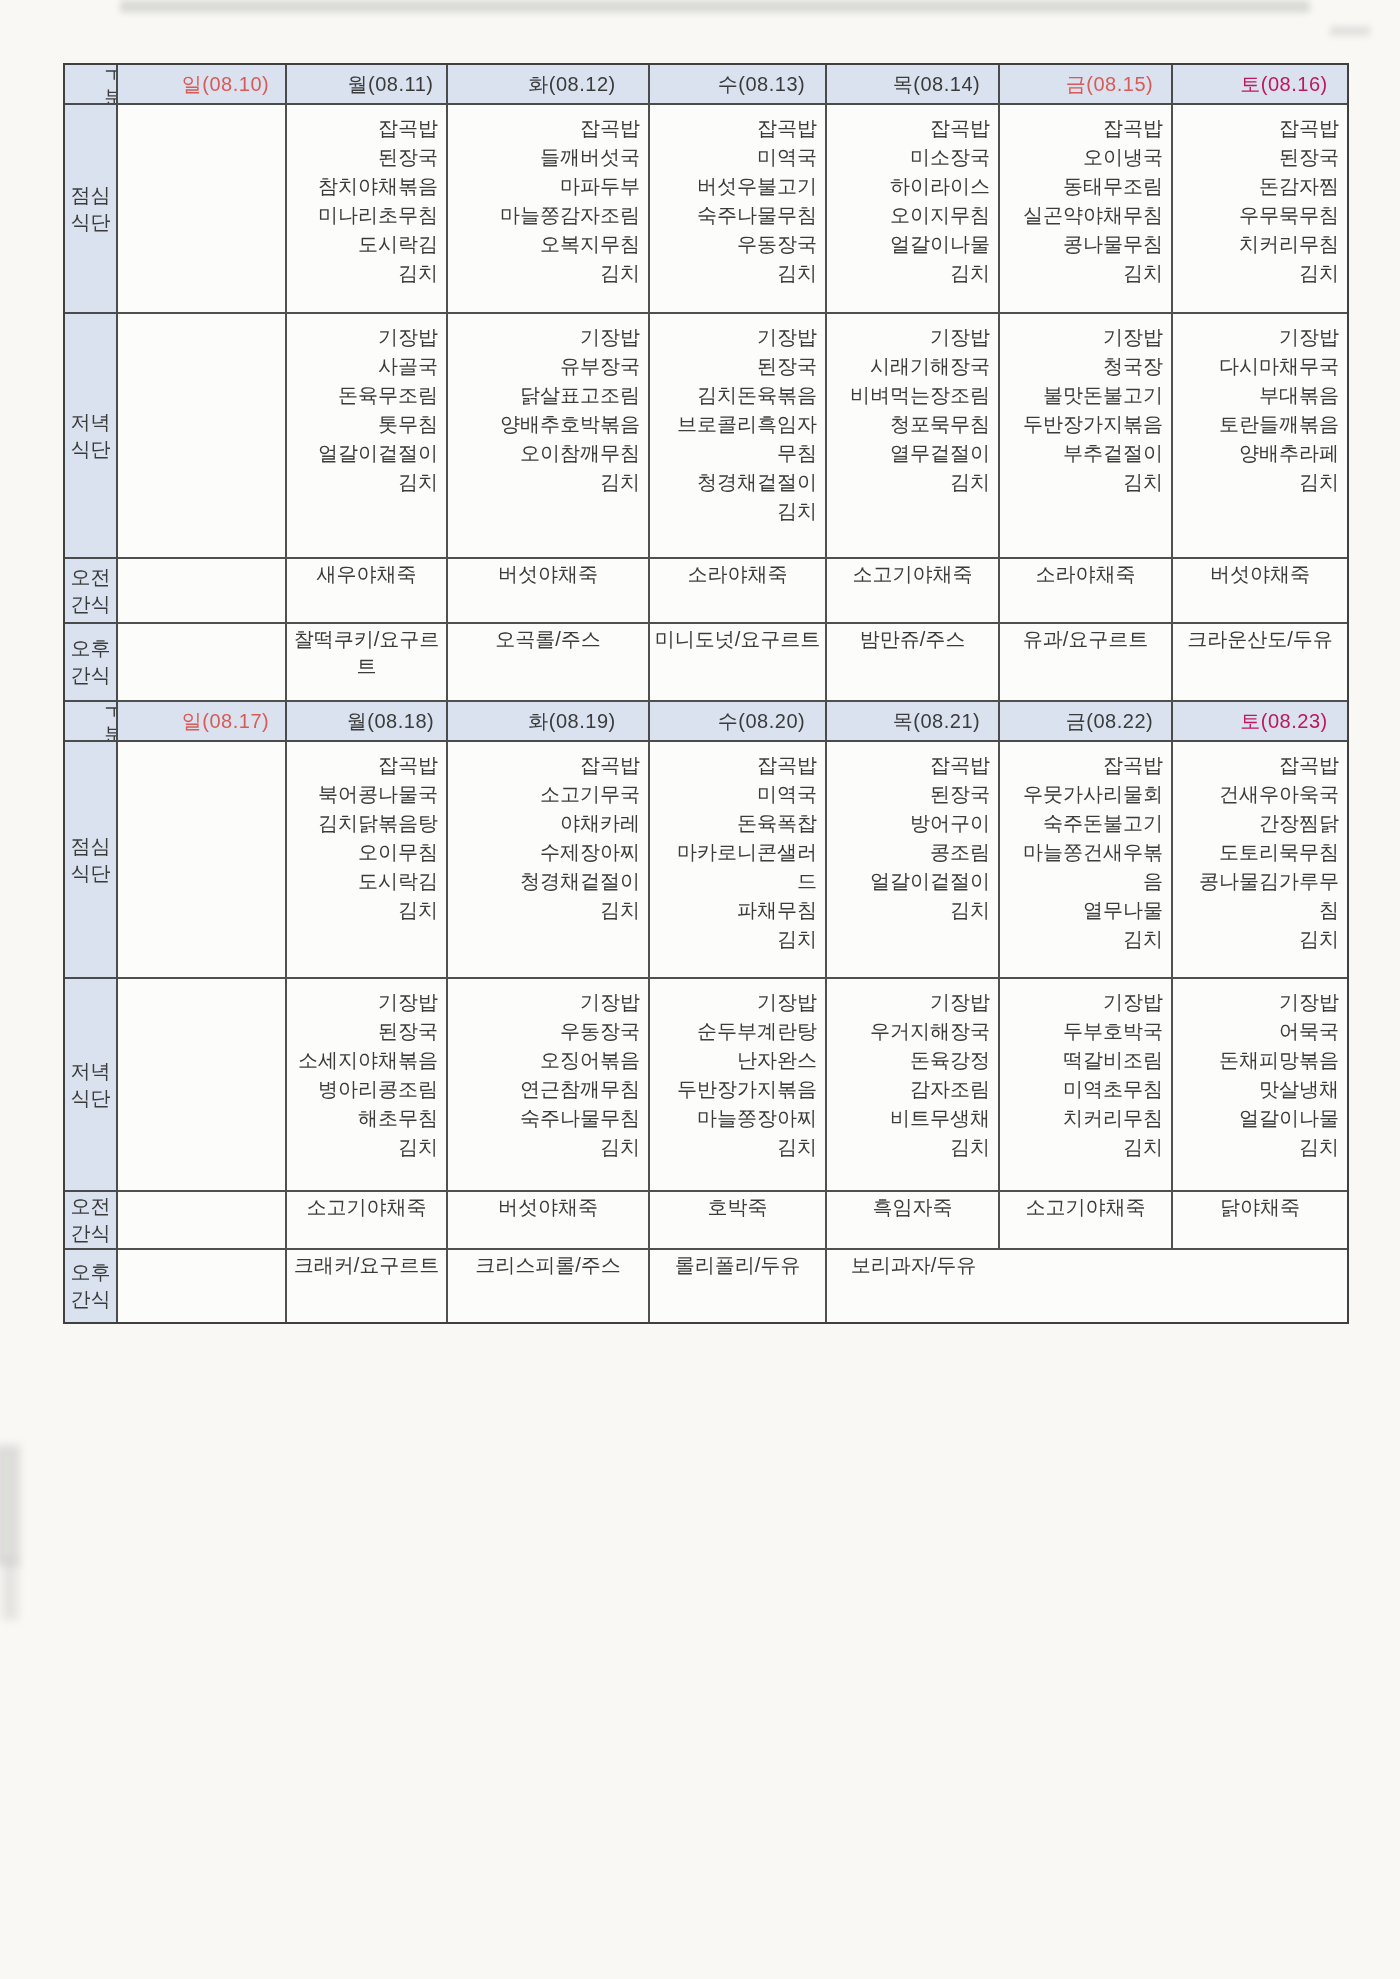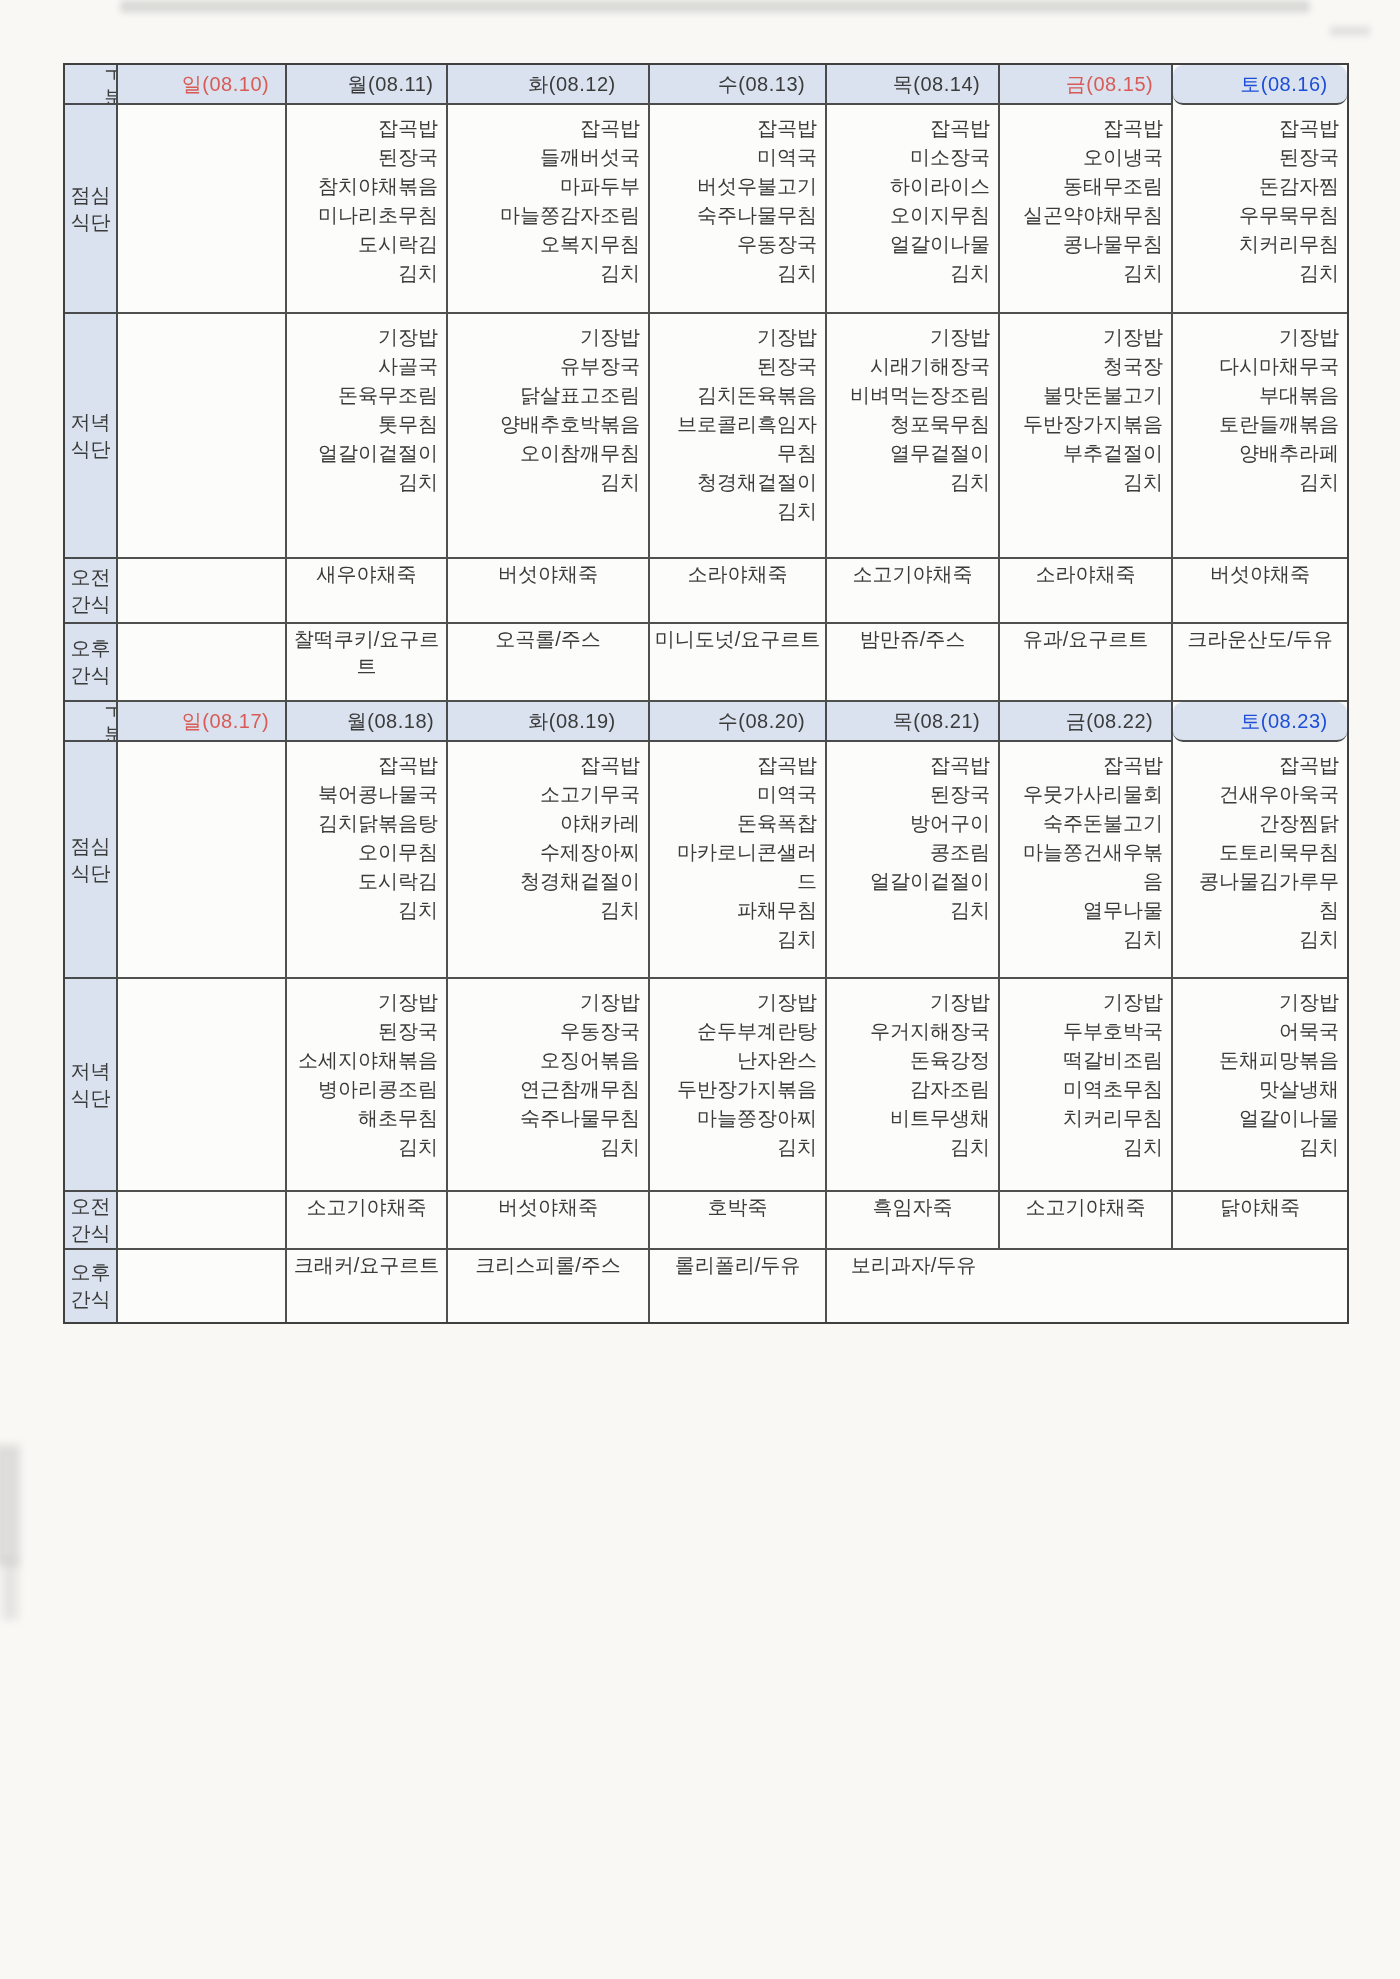--- a/index.html
+++ b/index.html
@@ -58,21 +58,21 @@
   }
   .menucell .menu-item{margin:0;}
   .snackcell{
     display:flex;flex-direction:column;align-items:center;
     text-align:center;
     padding:2px 4px;
     font-size:20px;line-height:27px;
     word-break:break-all;
   }
   .tone-red{color:#d85b57;}
-  .tone-blue{color:#1d4ed8;border-radius:10px;}
+  .tone-blue{color:#be185d;}
   .tone-black{color:#3b3b3b;}
 </style>
 </head>
 <body>
 
 <div class="scan-band"></div>
 <div class="scan-smudge-1"></div>
 <div class="scan-smudge-2"></div>
 <div class="scan-smudge-3"></div>
 

